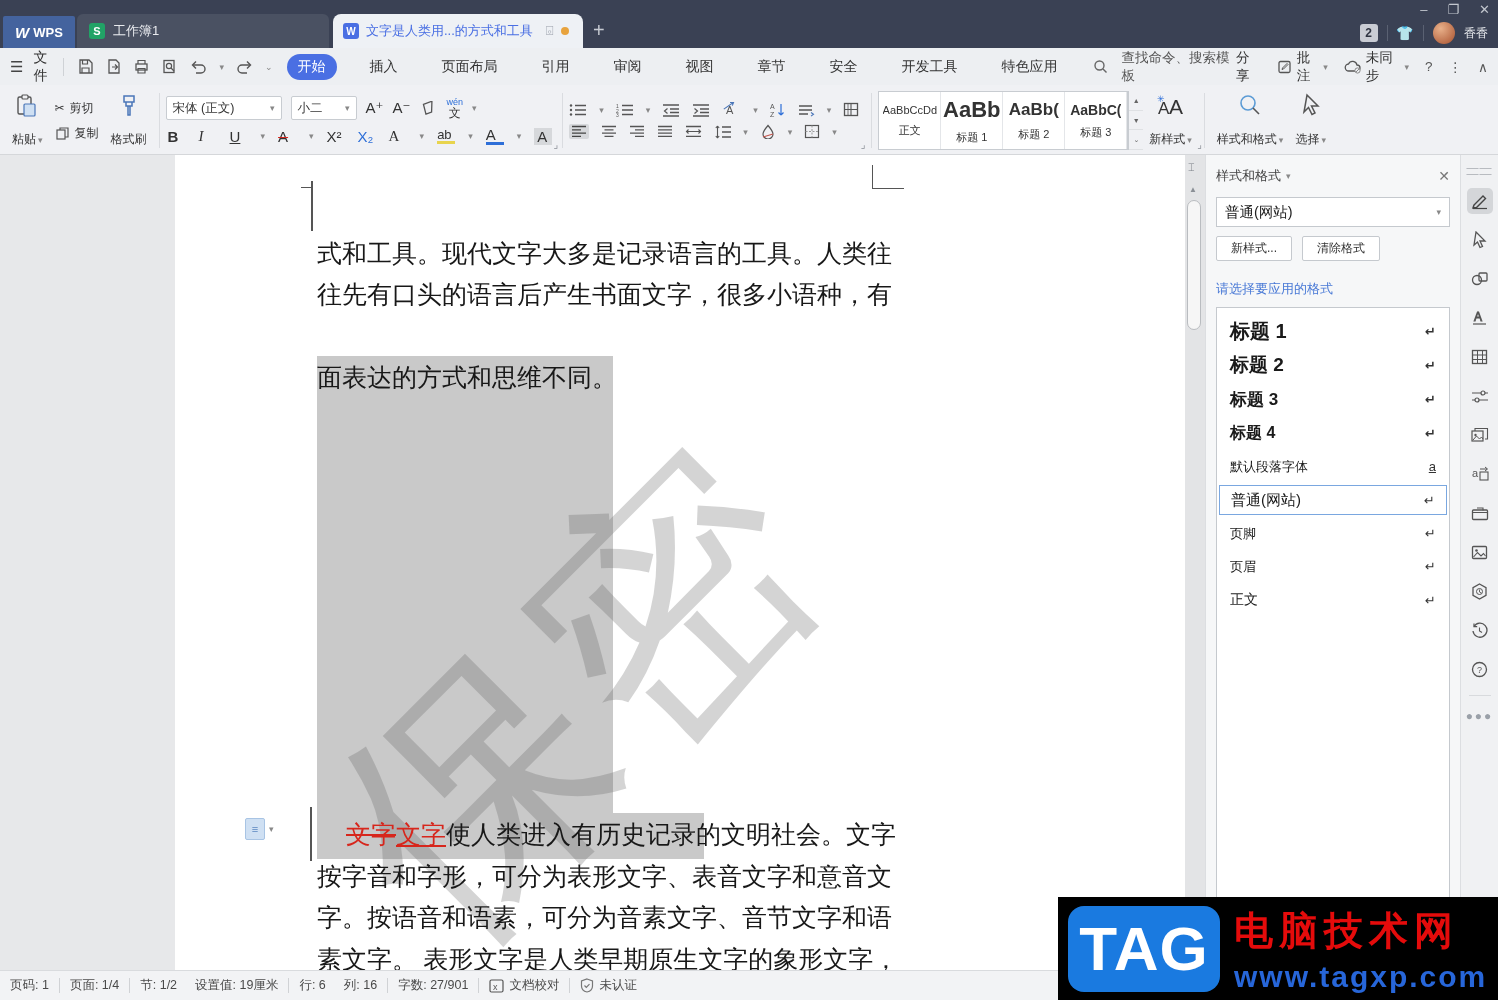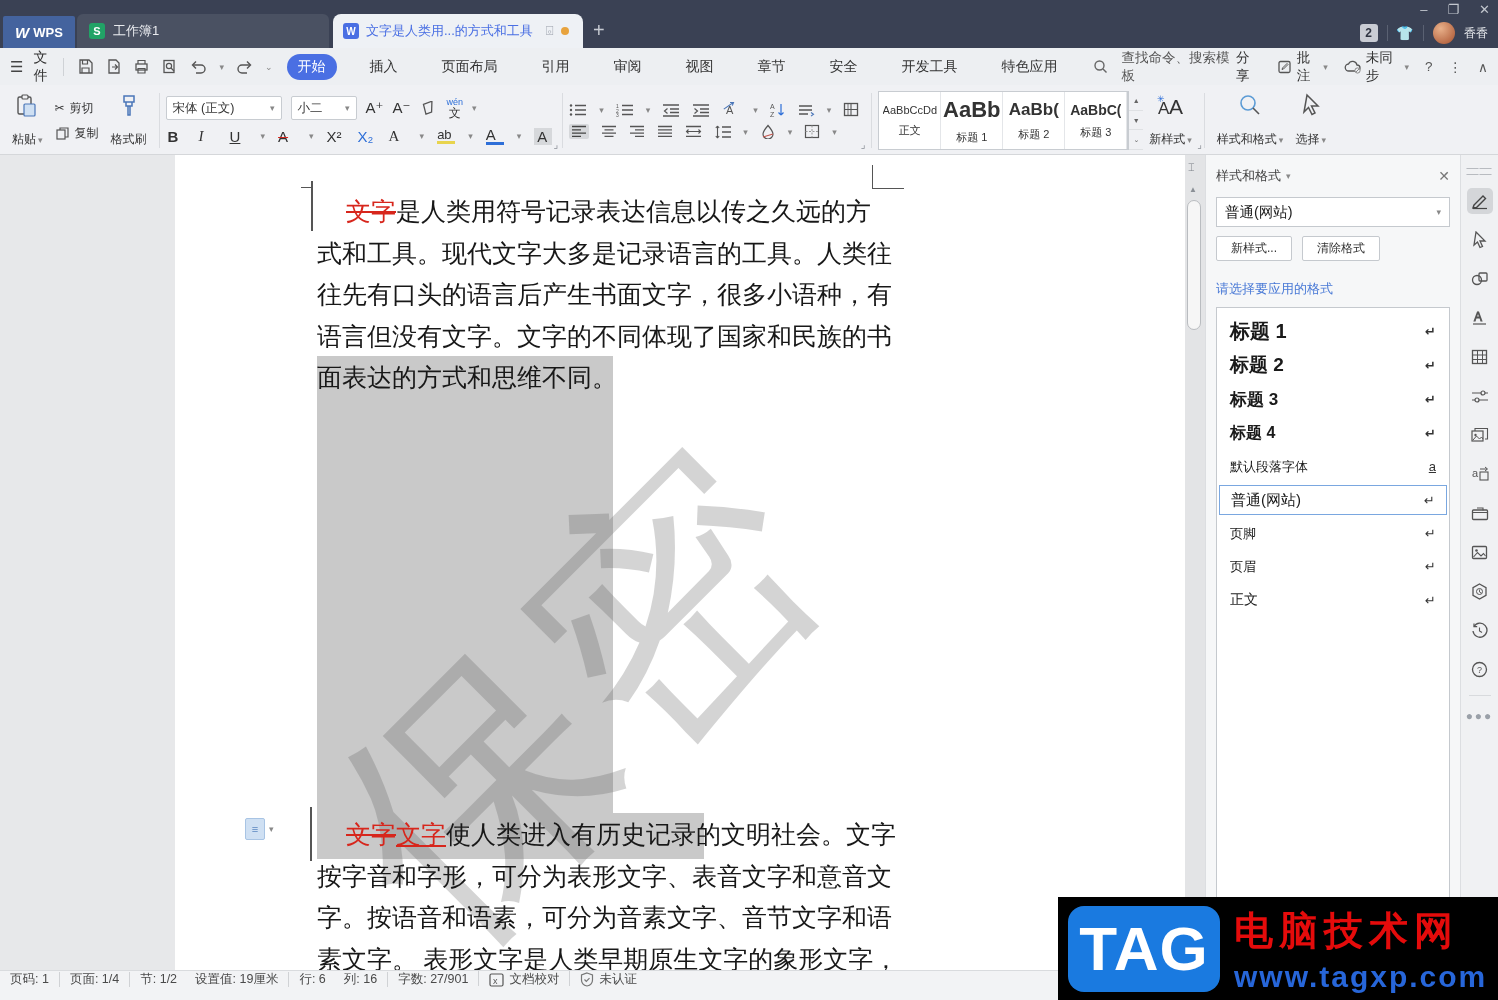--- a/index.html
+++ b/index.html
@@ -143,21 +143,21 @@
   
   .strip-ico { width:26px; height:26px; display:flex; align-items:center; justify-content:center;
     color:#555; border-radius:5px; }
   .strip-ico.active { background:#d4d6d9; }
   .strip-handle { color:#b0b4ba; font-size:12px; letter-spacing:1px; height:10px; line-height:6px;}
   .strip-sep { width:22px; height:1px; background:#d8dadd; }
   .strip-dots { color:#9aa0a8; font-size:12px; letter-spacing:2px; }
 
   
   #statusbar { height:30px; background:#f2f3f5; border-top:1px solid #d9dbde; display:flex;
-    align-items:flex-start; padding:0 10px; font-size:12.5px; color:#4a4a4a; }
+    align-items:center; padding:0 10px; font-size:12.5px; color:#4a4a4a; }
   .sb-sep { width:1px; height:15px; background:#d0d2d5; margin:0 10px; }
   .sb-group { display:flex; gap:18px; white-space:nowrap; }
   .sb-extra { display:flex; align-items:center; gap:5px; }
 
   
   #tag-logo { position:absolute; left:1058px; top:897px; width:440px; height:103px; background:#000;
     display:flex; align-items:center; padding:8px 10px; gap:14px; z-index:50; }
   #tag-box { width:152px; height:86px; background:#1a7ae0; border-radius:16px; color:#fff;
     font-size:62px; font-weight:bold; display:flex; align-items:center; justify-content:center;
     letter-spacing:1px; }
@@ -529,24 +529,22 @@
     <div class="cropmark" style="left:136px; top:26px; width:2px; height:50px;"></div>
     <div class="cropmark" style="left:697px; top:10px; width:1px; height:24px;"></div>
     <div class="cropmark" style="left:697px; top:33px; width:32px; height:1px;"></div>
     <div class="cropmark" style="left:135px; top:652px; width:2px; height:54px;"></div>
 
     <div id="paste-opt">
       <span class="paste-ico">≡</span>
       <span class="caret">▾</span>
     </div>
 
-  <div class="doc-line" style="top: 36px; padding-left: 29px;"><span class="red strike">文字</span><span class="">是人类用符号记录表达信息以传之久远的方</span></div>
       <div class="doc-line" style="top: 119px;"><span class="">往先有口头的语言后产生书面文字，很多小语种，有</span></div>
       <div class="doc-line" style="top: 77.5px;"><span class="">式和工具。现代文字大多是记录语言的工具。人类往</span></div>
-      <div class="doc-line" style="top: 160.5px;"><span class="">语言但没有文字。文字的不同体现了国家和民族的书</span></div>
       <div class="doc-line" style="top: 202px;"><span class="">面表达的方式和思维不同。</span></div>
       <div class="doc-line" style="top: 659px; padding-left: 29px;"><span class="red strike">文字</span><span class="red underline">文字</span><span class="">使人类进入有历史记录的文明社会。文字</span></div>
       <div class="doc-line" style="top: 700.5px;"><span class="">按字音和字形，可分为表形文字、表音文字和意音文</span></div>
       <div class="doc-line" style="top: 742px;"><span class="">字。按语音和语素，可分为音素文字、音节文字和语</span></div>
       <div class="doc-line" style="top: 783.5px;"><span class="">素文字。 表形文字是人类早期原生文字的象形文字，</span></div>
     </div>
 
   <div id="scrollcol">
     <span id="ruler-ico">⌶</span>
     <span id="scroll-up">▲</span>

